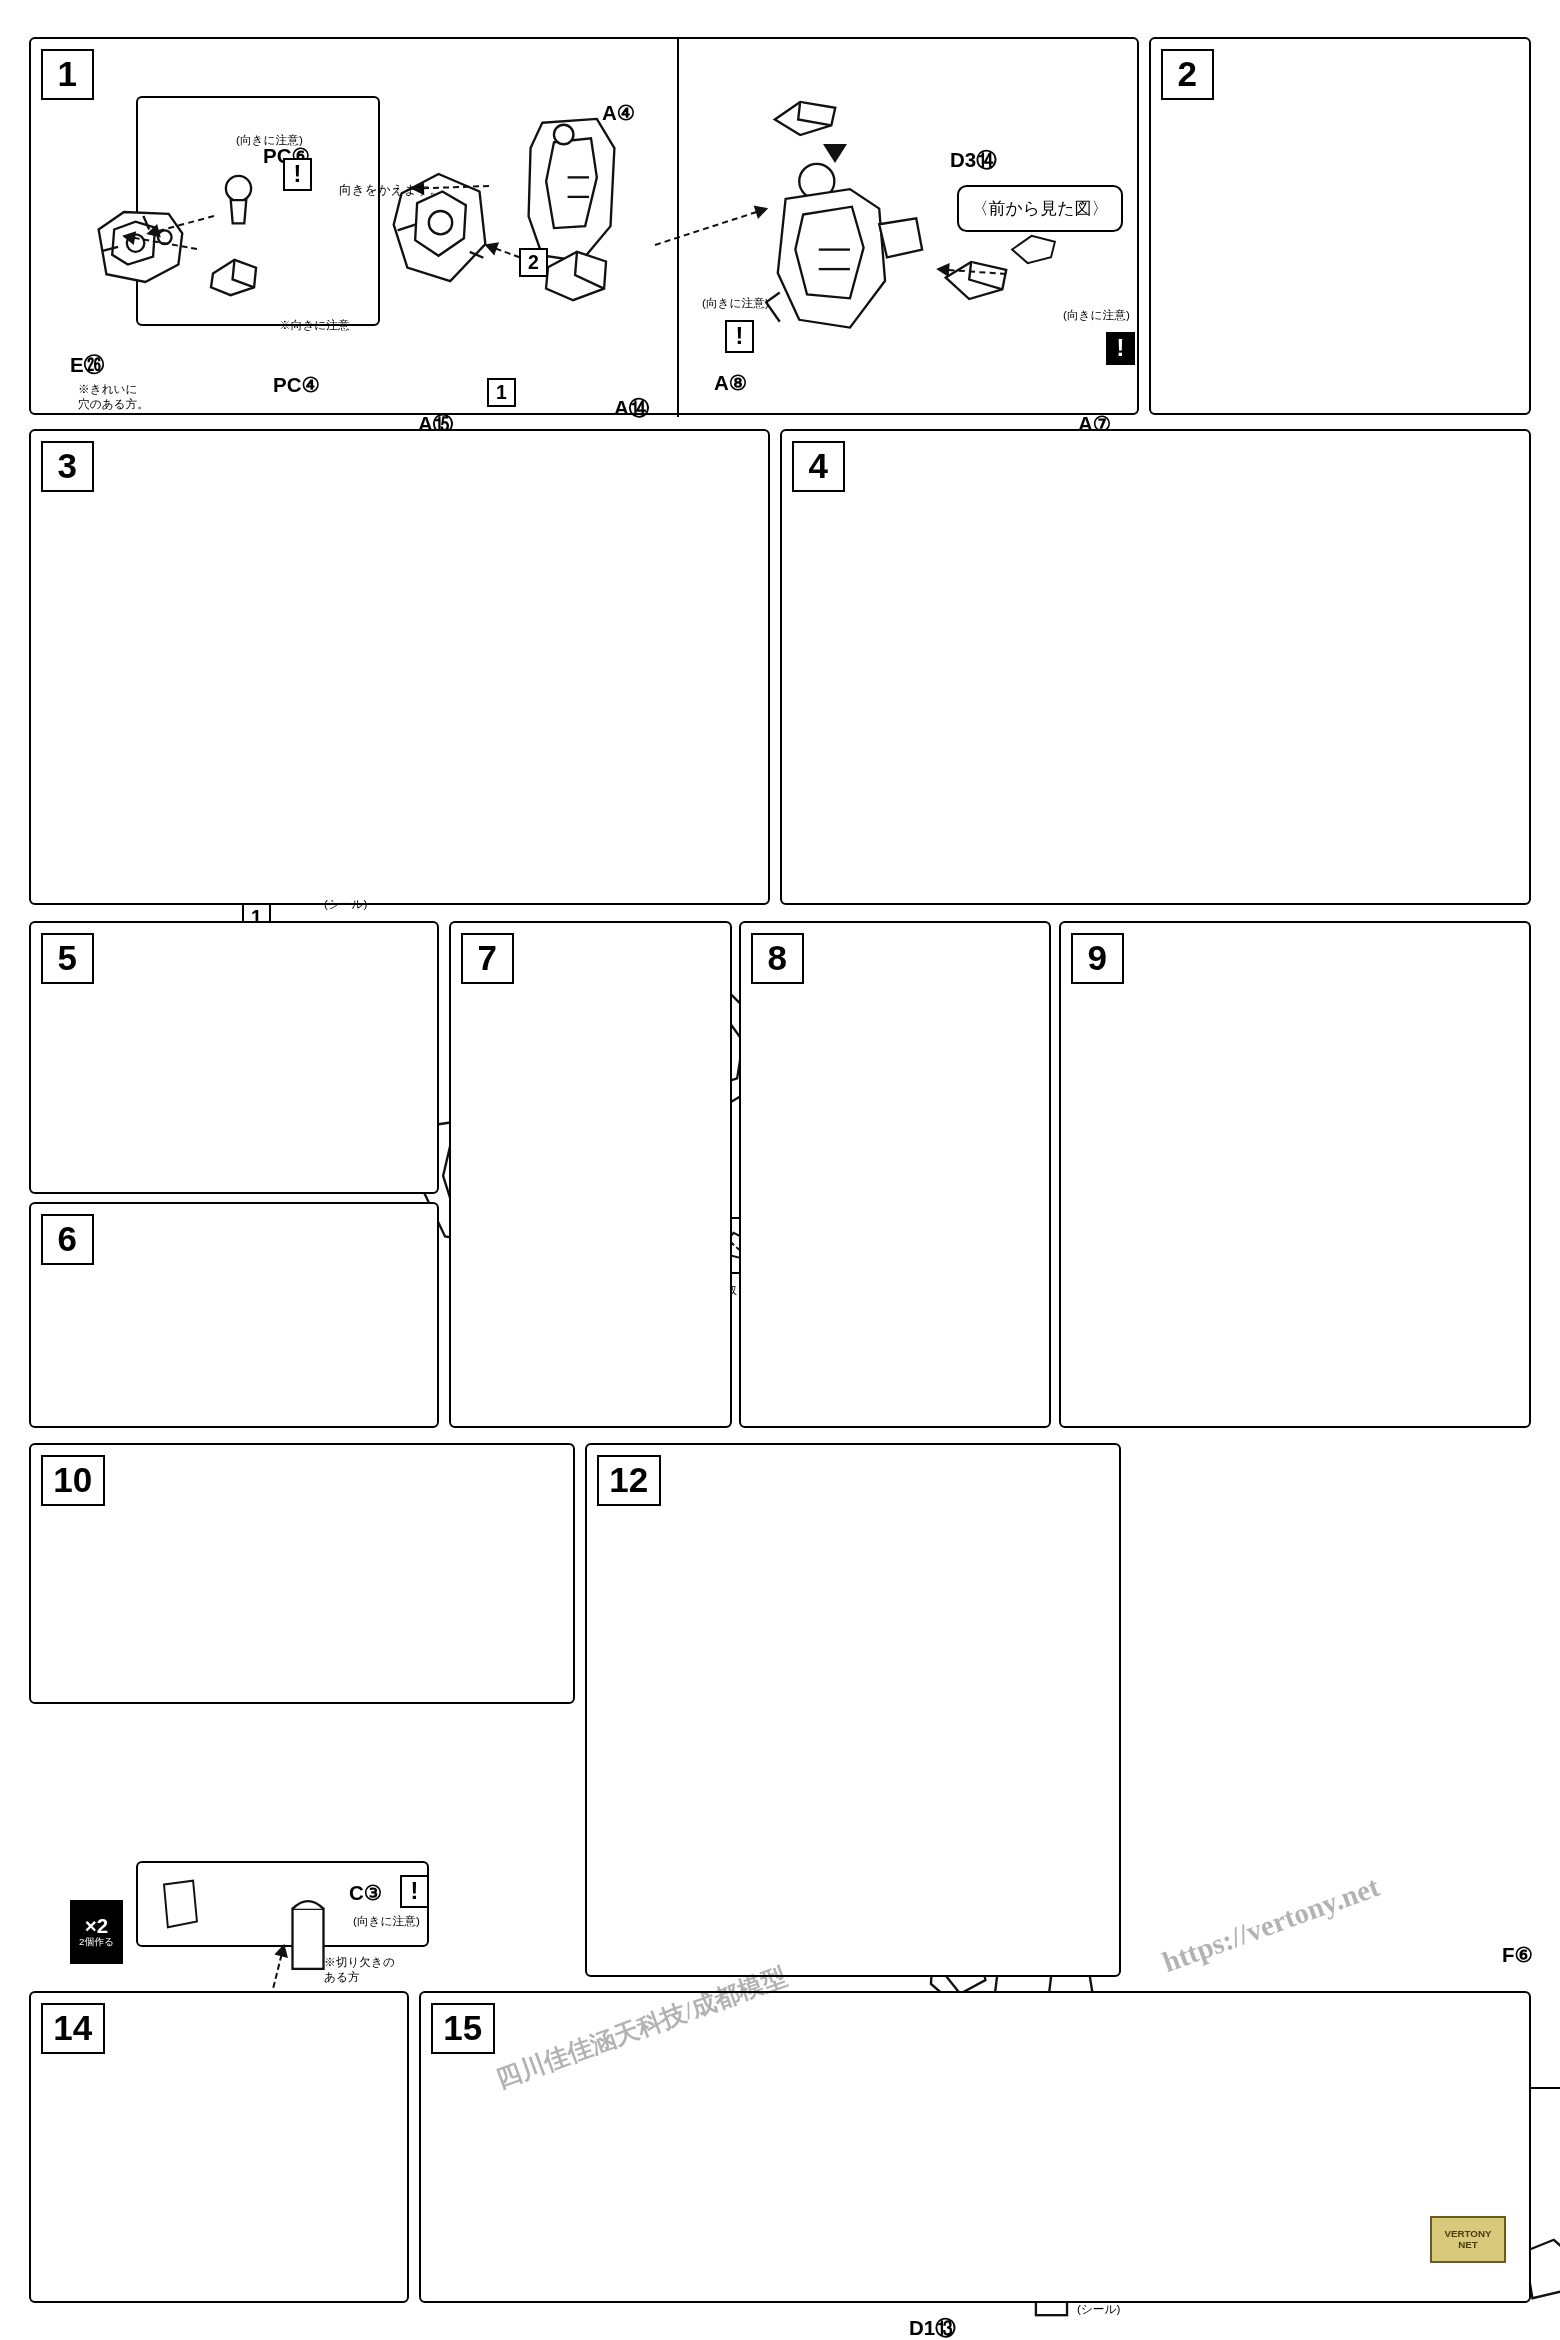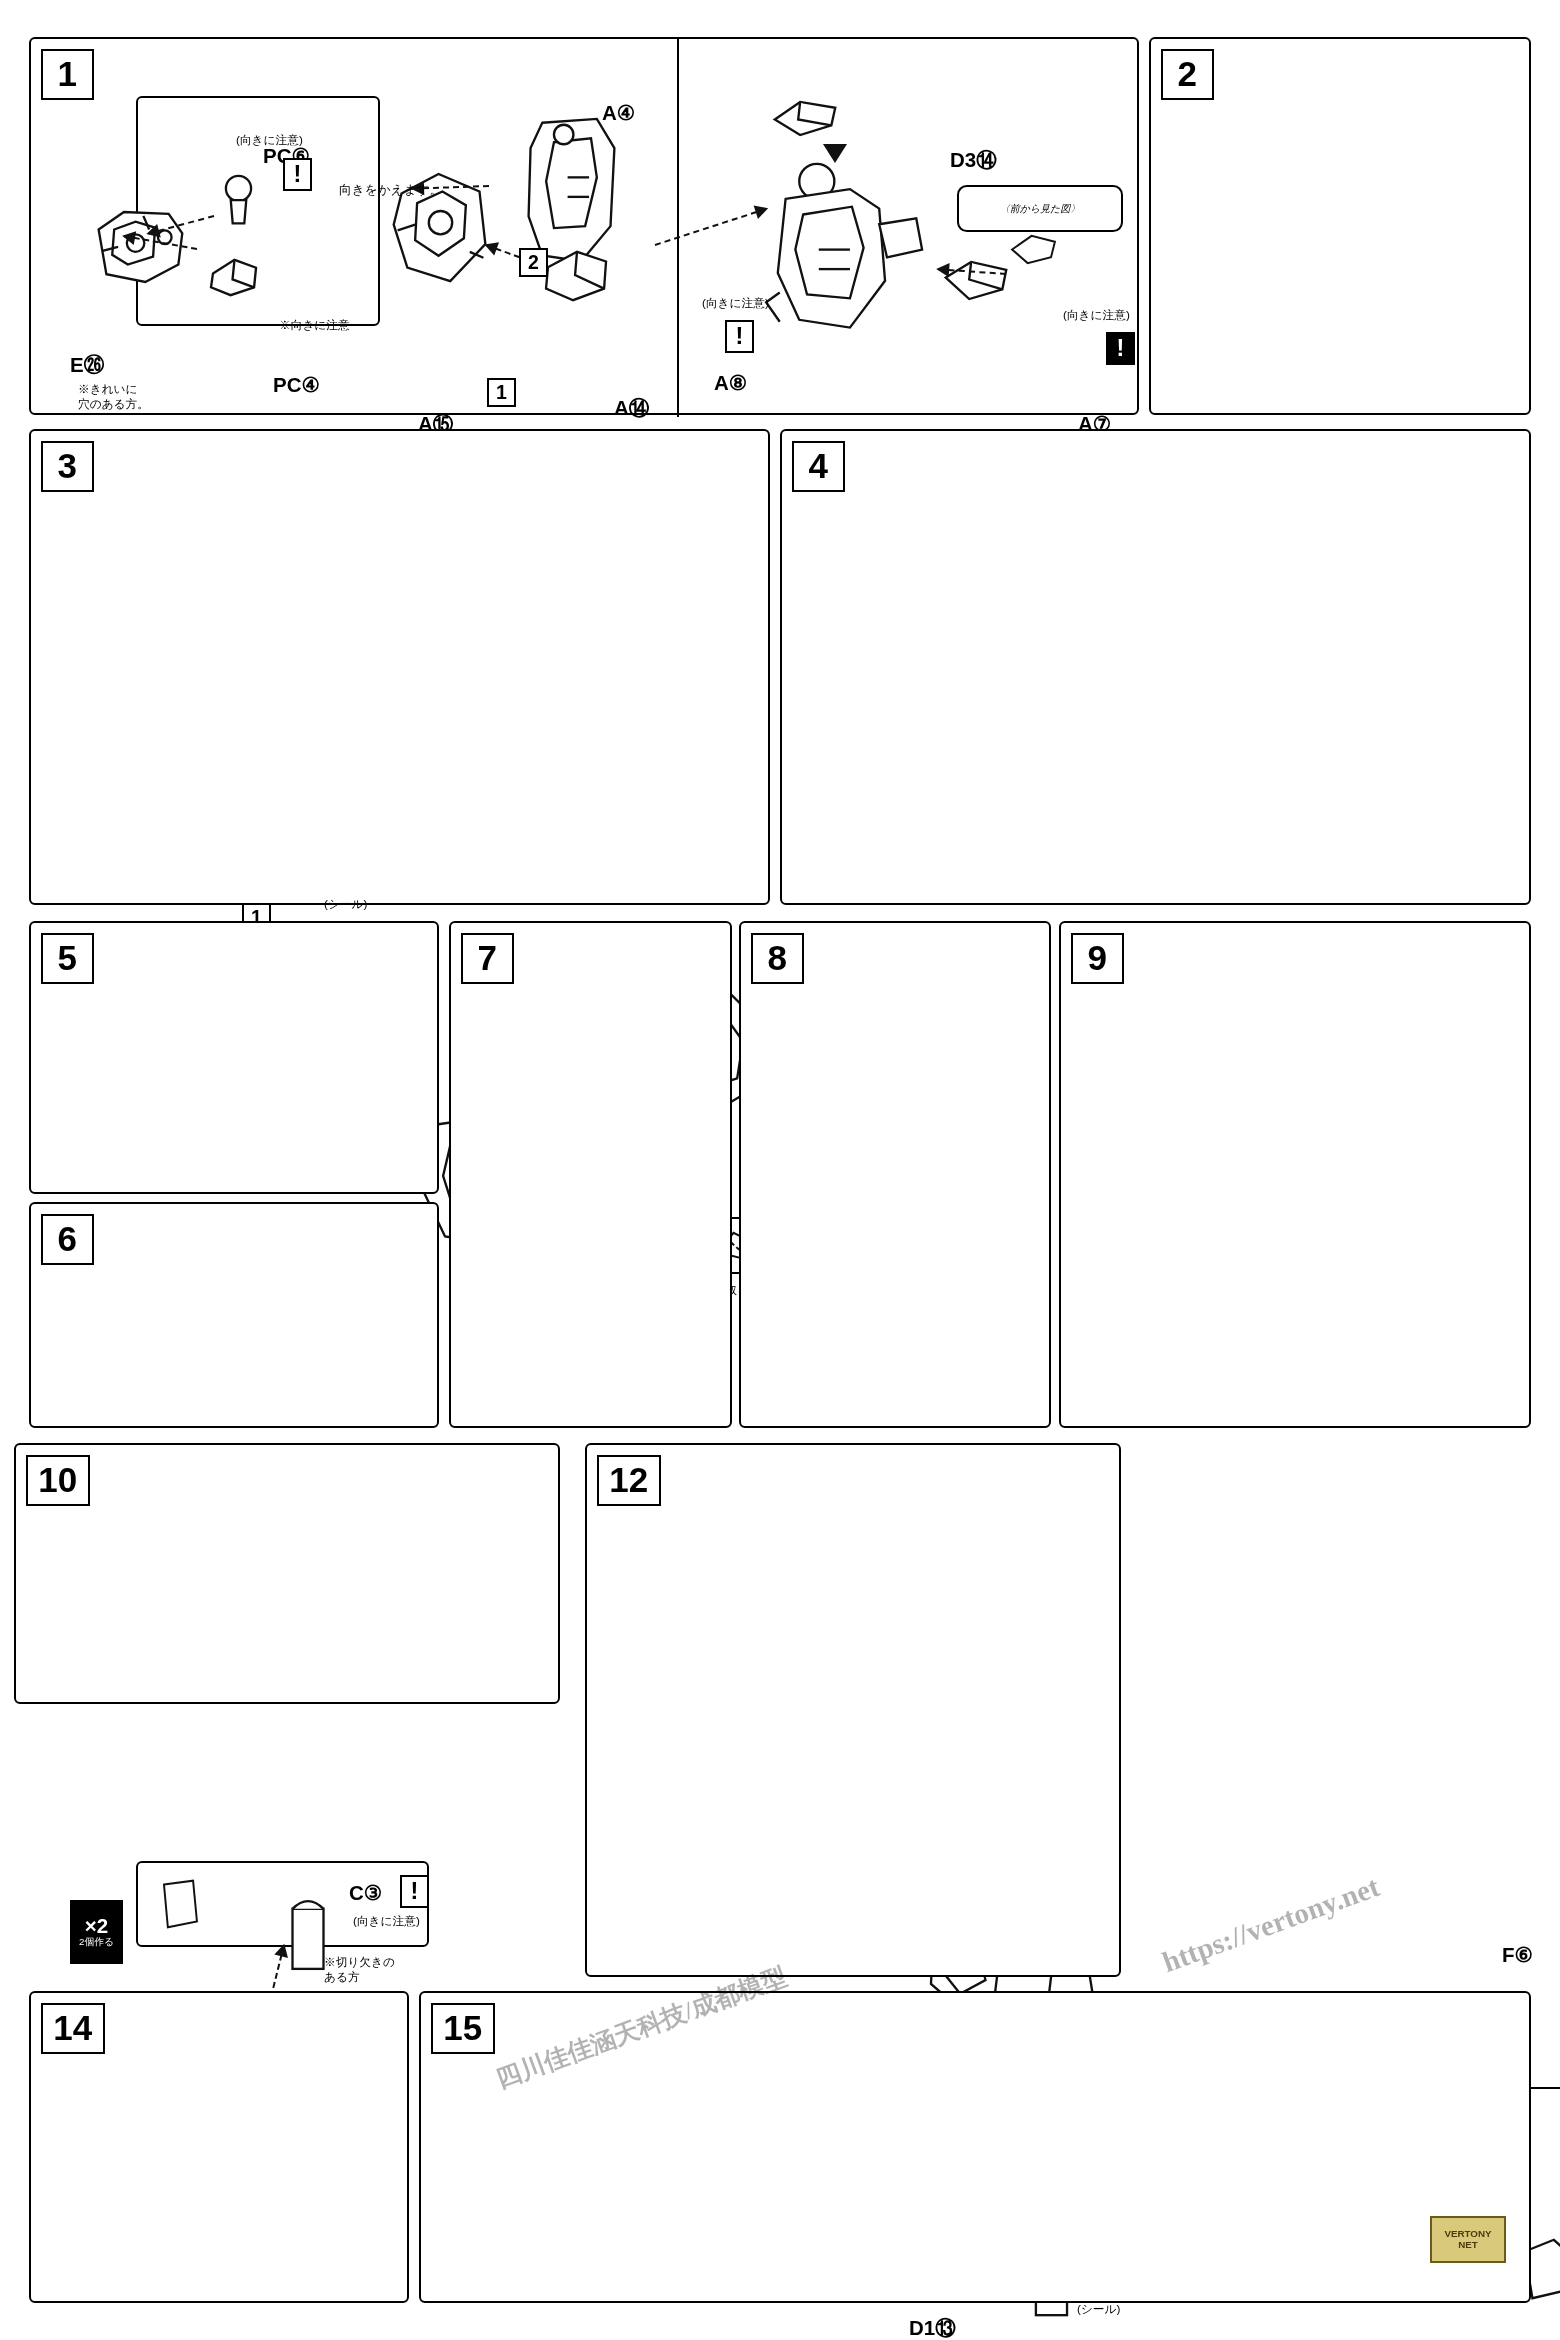--- a/index.html
+++ b/index.html
@@ -33,21 +33,21 @@
   
   .note{position:absolute;font-size:11.7px;line-height:1.25;white-space:pre;}
 
   
   .seal{position:absolute;width:25px;height:25px;border:2px solid #000;background:#fff;box-sizing:border-box;overflow:hidden;}
   .seal:after{content:"";position:absolute;left:2.9px;top:2.9px;width:0;height:0;
               border-left:17.6px solid #000;border-bottom:17.6px solid transparent;}
 
   
   .balloon{position:absolute;border:2.4px solid #000;border-radius:9.8px;background:#fff;
-           font-size:10px;display:flex;align-items:center;justify-content:center;box-sizing:border-box;text-align:center;font-style:italic;}
+           font-size:17px;display:flex;align-items:center;justify-content:center;box-sizing:border-box;text-align:center;}
   .pg{position:absolute;}
   .pg svg{display:block;}
 
   
   .arr{position:absolute;height:0;border-top:2.9px dashed #111;transform-origin:0 50%;}
   .arr:after{content:"";position:absolute;right:-2px;top:-7.8px;width:0;height:0;
              border-left:13.7px solid #111;border-top:7.8px solid transparent;border-bottom:7.8px solid transparent;}
   .arrb{position:absolute;width:0;height:0;border-left:12.7px solid transparent;border-right:12.7px solid transparent;border-top:19.5px solid #111;}
 
   
@@ -437,21 +437,21 @@
 
     <div class="lab" style="left:753px;top:1266px;">C④</div>
 
   </div>
 
   <div class="panel" style="left:1059px;top:921px;width:472px;height:507px;">
     <div class="stepnum big" style="left:9.8px;top:9.8px;">9</div>
 
   </div>
 
-  <div class="panel" style="left:14px;top:1443px;width:546px;height:261px;">
+  <div class="panel" style="left:29px;top:1443px;width:546px;height:261px;">
     <div class="stepnum big" style="left:9.8px;top:9.8px;width:64px;">10</div>
 
   </div>
 
 
   <div class="panel" style="left:585px;top:1443px;width:536px;height:534px;">
     <div class="stepnum big" style="left:9.8px;top:9.8px;width:64px;">12</div>
 
   </div>
 

